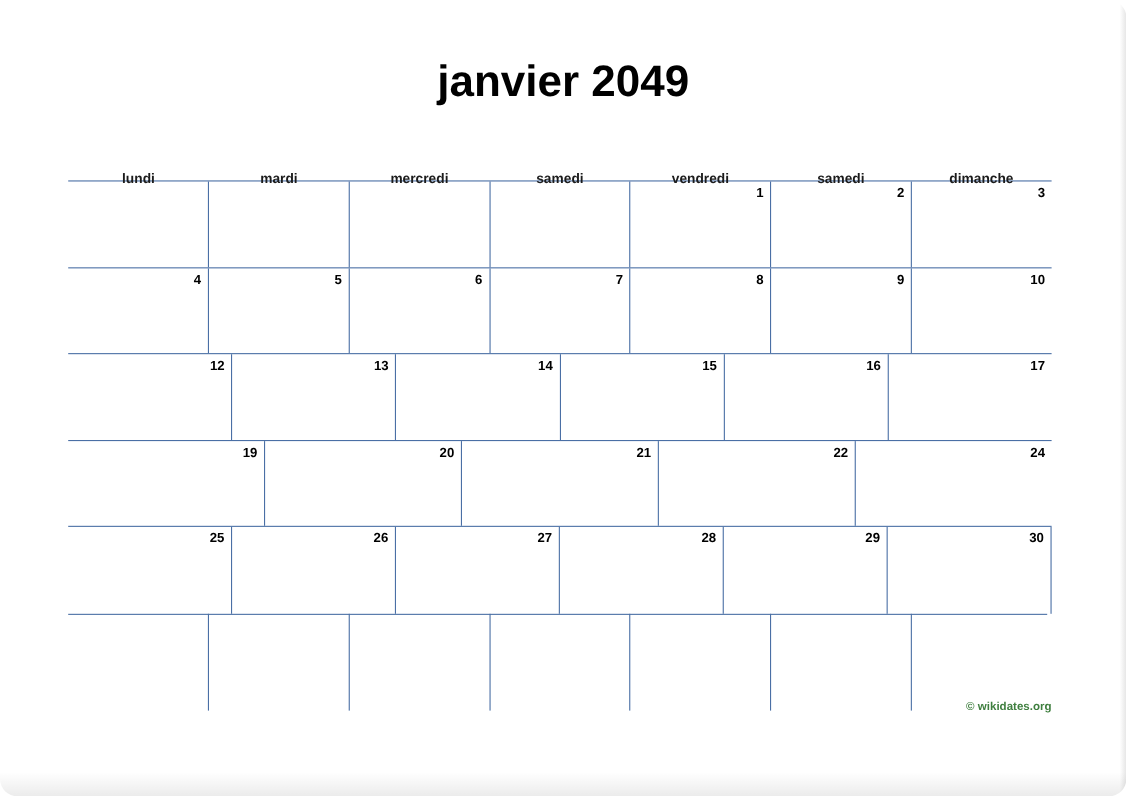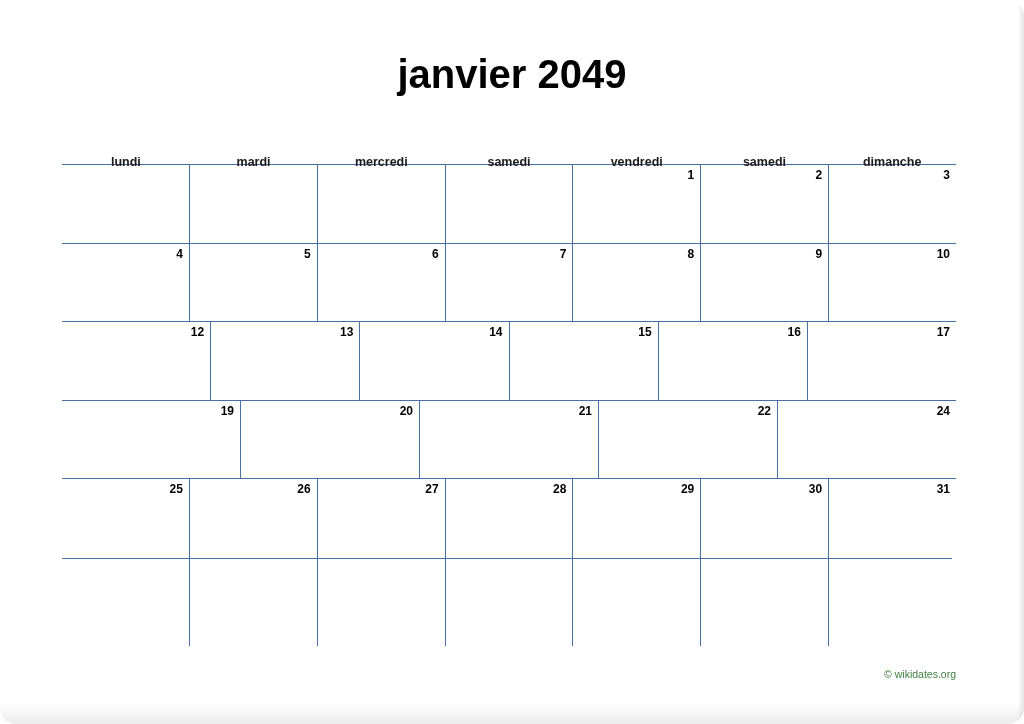--- a/index.html
+++ b/index.html
@@ -110,23 +110,24 @@
     position: absolute;
     left: 0;
     top: 0;
     width: 890px;
     height: 1px;
     background: #4a6fa5;
   }
   #credit {
     position: absolute;
     right: 68px;
-    top: 668px;
+    top: 636px;
     font-size: 10.5px;
     color: #3f7f3f;
+    font-weight: bold;
   }
   #page-shadow-right {
     position: absolute;
     right: 0;
     top: 0;
     width: 6px;
     height: 724px;
     background: linear-gradient(to right, rgba(255,255,255,0), rgba(0,0,0,0.10));
   }
   #page-shadow-bottom {
@@ -259,23 +260,20 @@
             </div>
           <div class="day">
               <span class="daynum">28</span>
             </div>
           <div class="day">
               <span class="daynum">29</span>
             </div>
           <div class="day">
               <span class="daynum">30</span>
             </div>
-          <div class="day last">
-              <span class="daynum">31</span>
-            </div>
         </div>
 
         <div id="tail">
           <div id="tailtop"></div>
           <div class="tailcell">
               <span class="daynum"></span>
             </div>
           <div class="tailcell">
               <span class="daynum"></span>
             </div>

